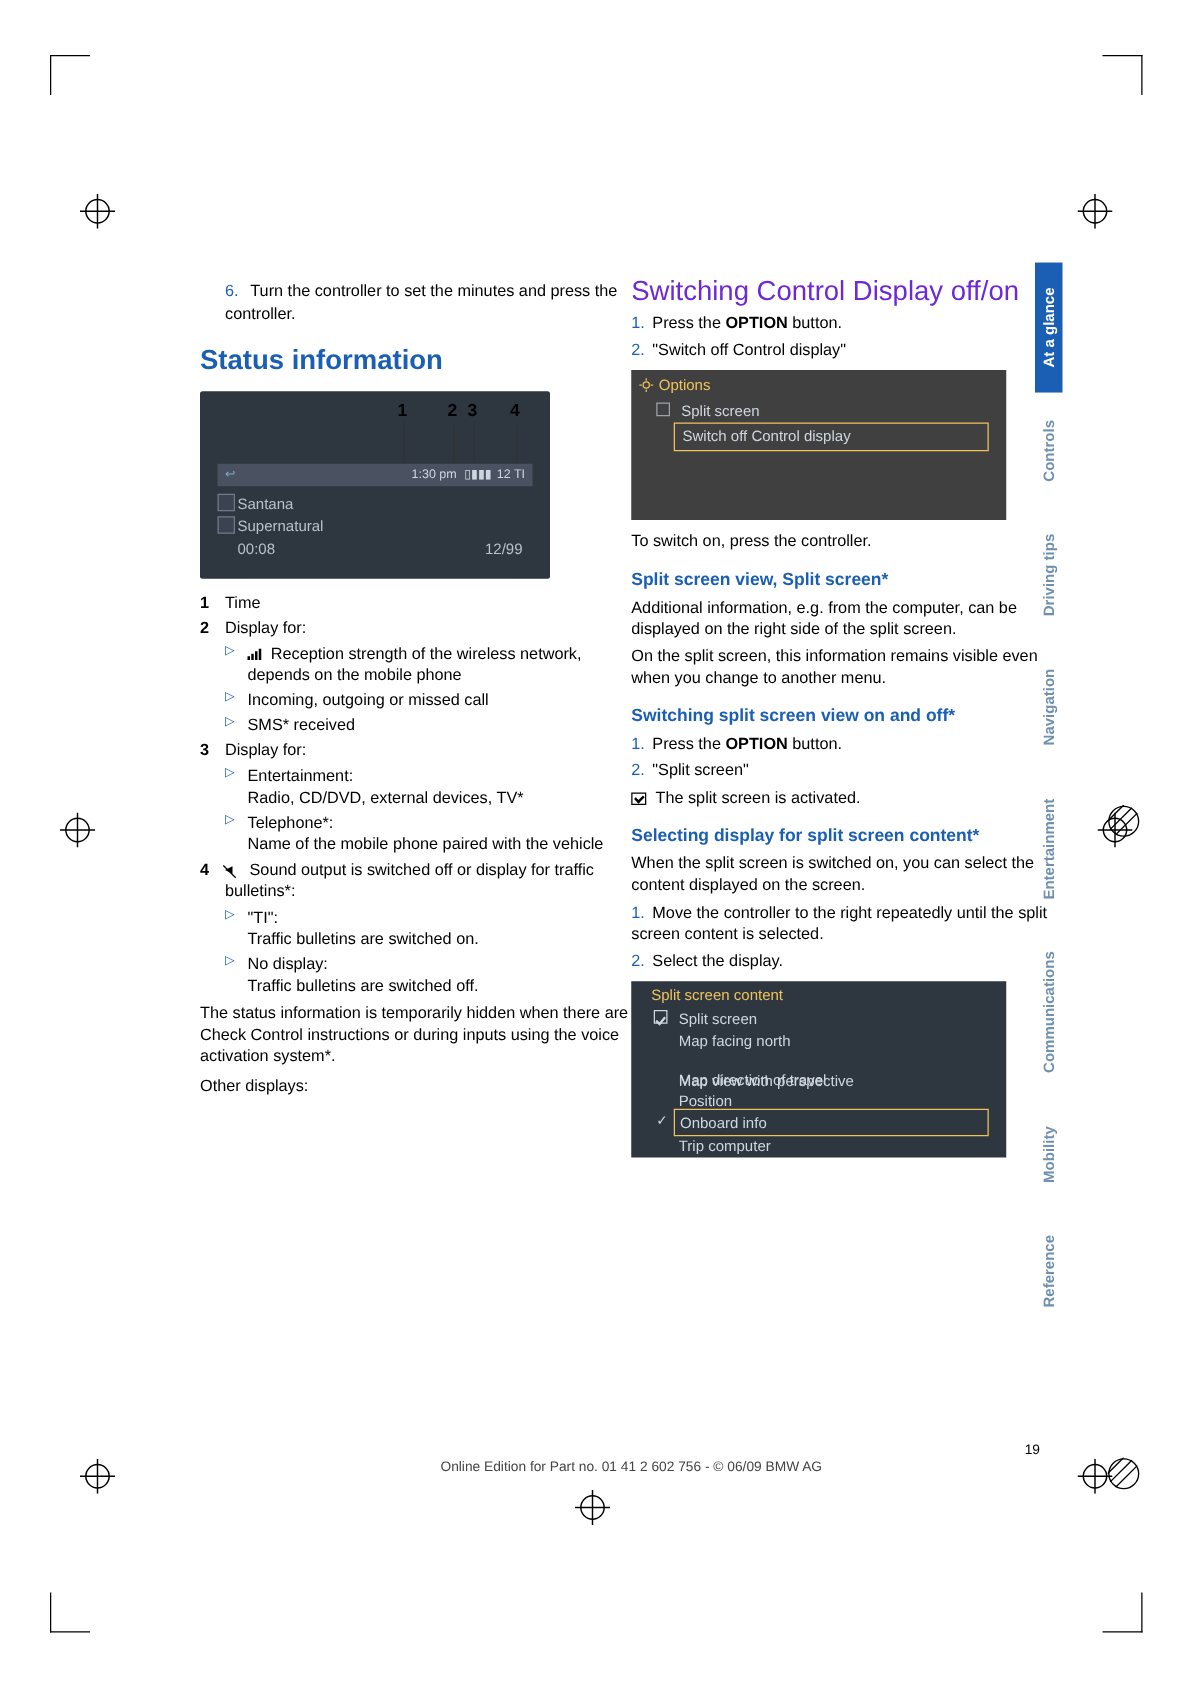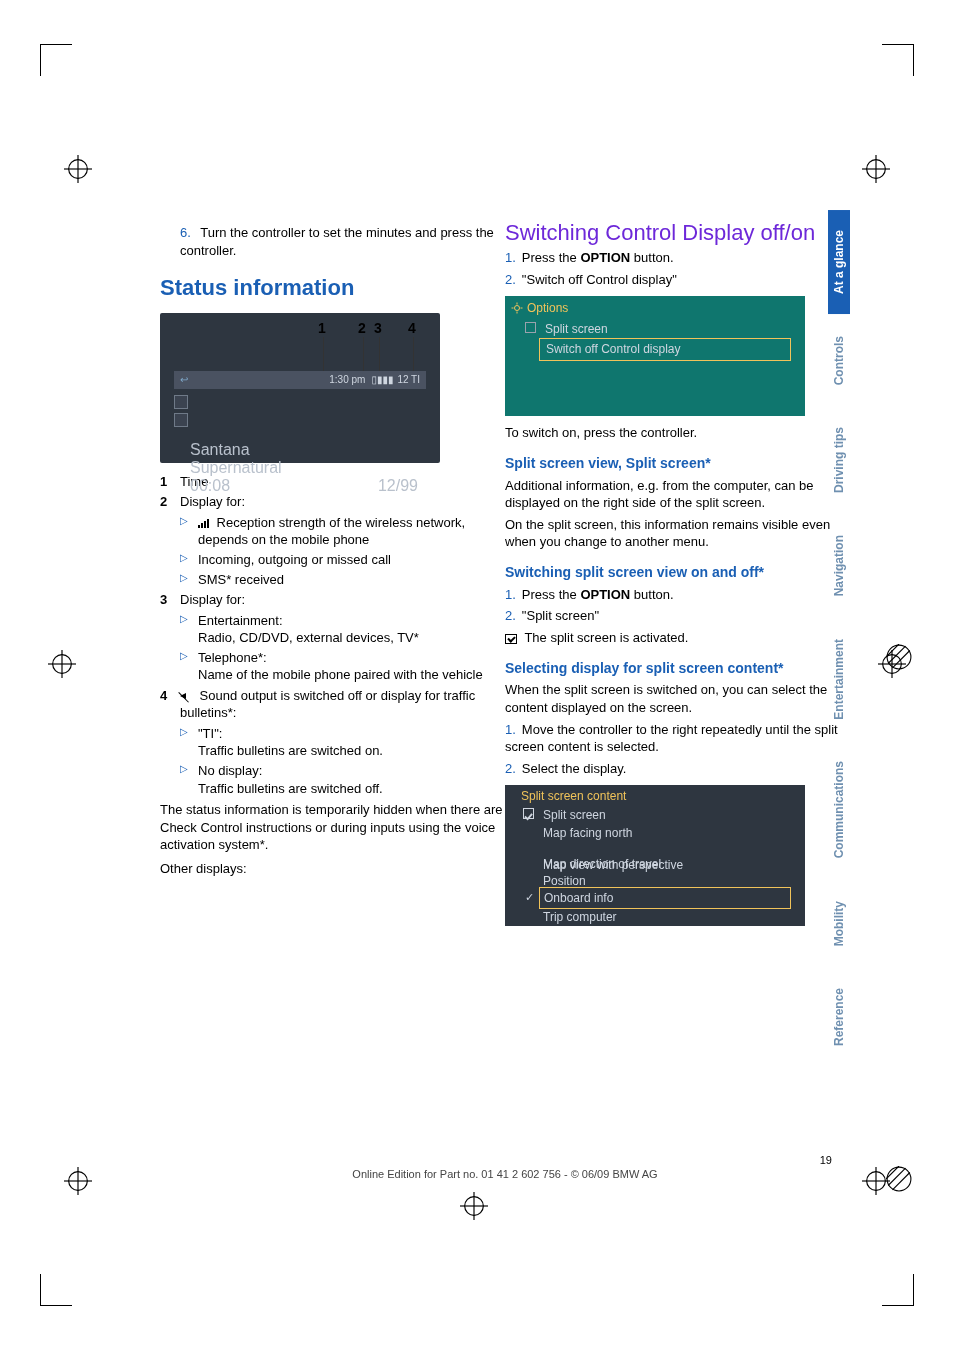--- a/index.html
+++ b/index.html
@@ -39,24 +39,24 @@
   .screenshot1 {
     width: 280px; height: 150px; background:#2e3640; margin:10px 0;
     position: relative; color:#9aa2ad; font-size:11px;
     border-radius:2px;
   }
   .callouts { position:absolute; top:8px; left:0; right:0; color:#000; font-weight:bold; font-family:Arial;}
   .co { position:absolute; font-size:14px; color:#000;}
   .cl { position:absolute; border-left:1px solid #333; width:1px;}
   .sbar { position:absolute; left:14px; right:14px; top:58px; height:18px; background:#4a5261; color:#cfd6e0; font-size:10px; display:flex; align-items:center; justify-content:flex-end; padding:0 6px;}
   .sbar .arrow{ position:absolute; left:6px; color:#7fa7c9;}
-  .track { position:absolute; left:30px; top:84px; color:#b9c1cc; font-size:16px;margin-top:44px;}
+  .track { position:absolute; left:30px; top:84px; color:#b9c1cc; font-size:12px;}
   .ticon { position:absolute; left:14px; width:14px; height:14px; border:1px solid #6f7a88; background:#3b4350;}
   .screenshot2 {
-    width: 300px; height:120px; background:#0f766e; margin:8px 0; position:relative; font-size:12px; color:#cfd6e0;text-decoration:underline;
+    width: 300px; height:120px; background:#404040; margin:8px 0; position:relative; font-size:12px; color:#cfd6e0;text-decoration:underline;
   }
   .s2-title { position:absolute; left:22px; top:4px; color:#f0c35a;}
   .s2-gear { position:absolute; left:6px; top:6px; width:12px; height:12px;}
   .s2-row { position:absolute; left:34px; right:14px; padding:2px 6px;}
   .s2-row.sel { border:1px solid #f0c35a;}
   .s2-chk { position:absolute; left:20px; width:11px; height:11px; border:1px solid #9aa2ad;}
   .screenshot3 {
     width: 300px; height:141px; background:#2e3640; margin:8px 0; position:relative; font-size:12px; color:#cfd6e0;
   }
   .s3-title{ position:absolute; left:16px; top:3px; color:#f0c35a; font-size:12px;}

